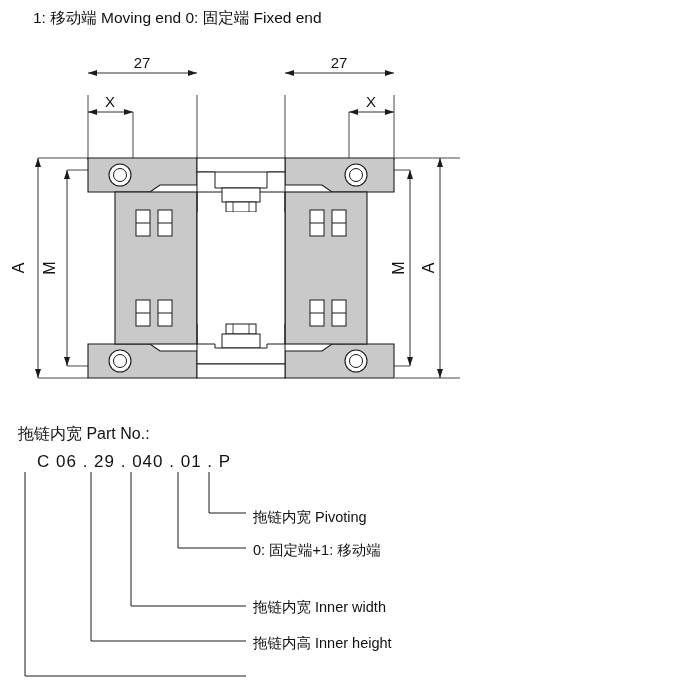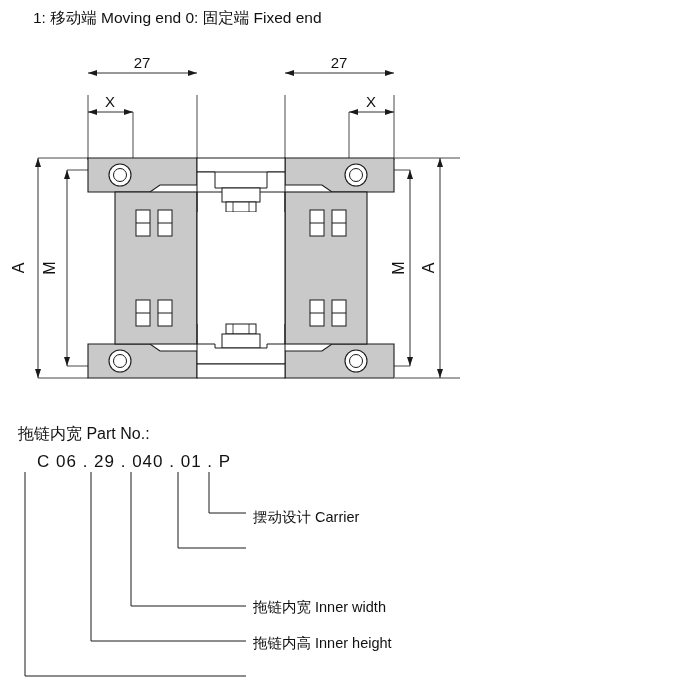--- a/index.html
+++ b/index.html
@@ -213,17 +213,18 @@
       <path d="M178,62 L178,138 L246,138"></path>
 
       <path d="M131,62 L131,196 L246,196"></path>
 
       <path d="M91,62 L91,231 L246,231"></path>
 
       <path d="M25,62 L25,266 L246,266"></path>
     </g>
   </svg>
 
-  <div class="txt leg" id="leg-0">摆动设计 Carrier</div>
+  <div class="txt leg" id="leg-0">拖链内宽 Pivoting</div>
+  <div class="txt leg" id="leg-1a">0: 固定端+1: 移动端</div>
   <div class="txt leg" id="leg-3">拖链内高 Inner height</div>
   <div class="txt leg" id="leg-2">拖链内宽 Inner width</div>
 
 </div>
 
 </body></html>

